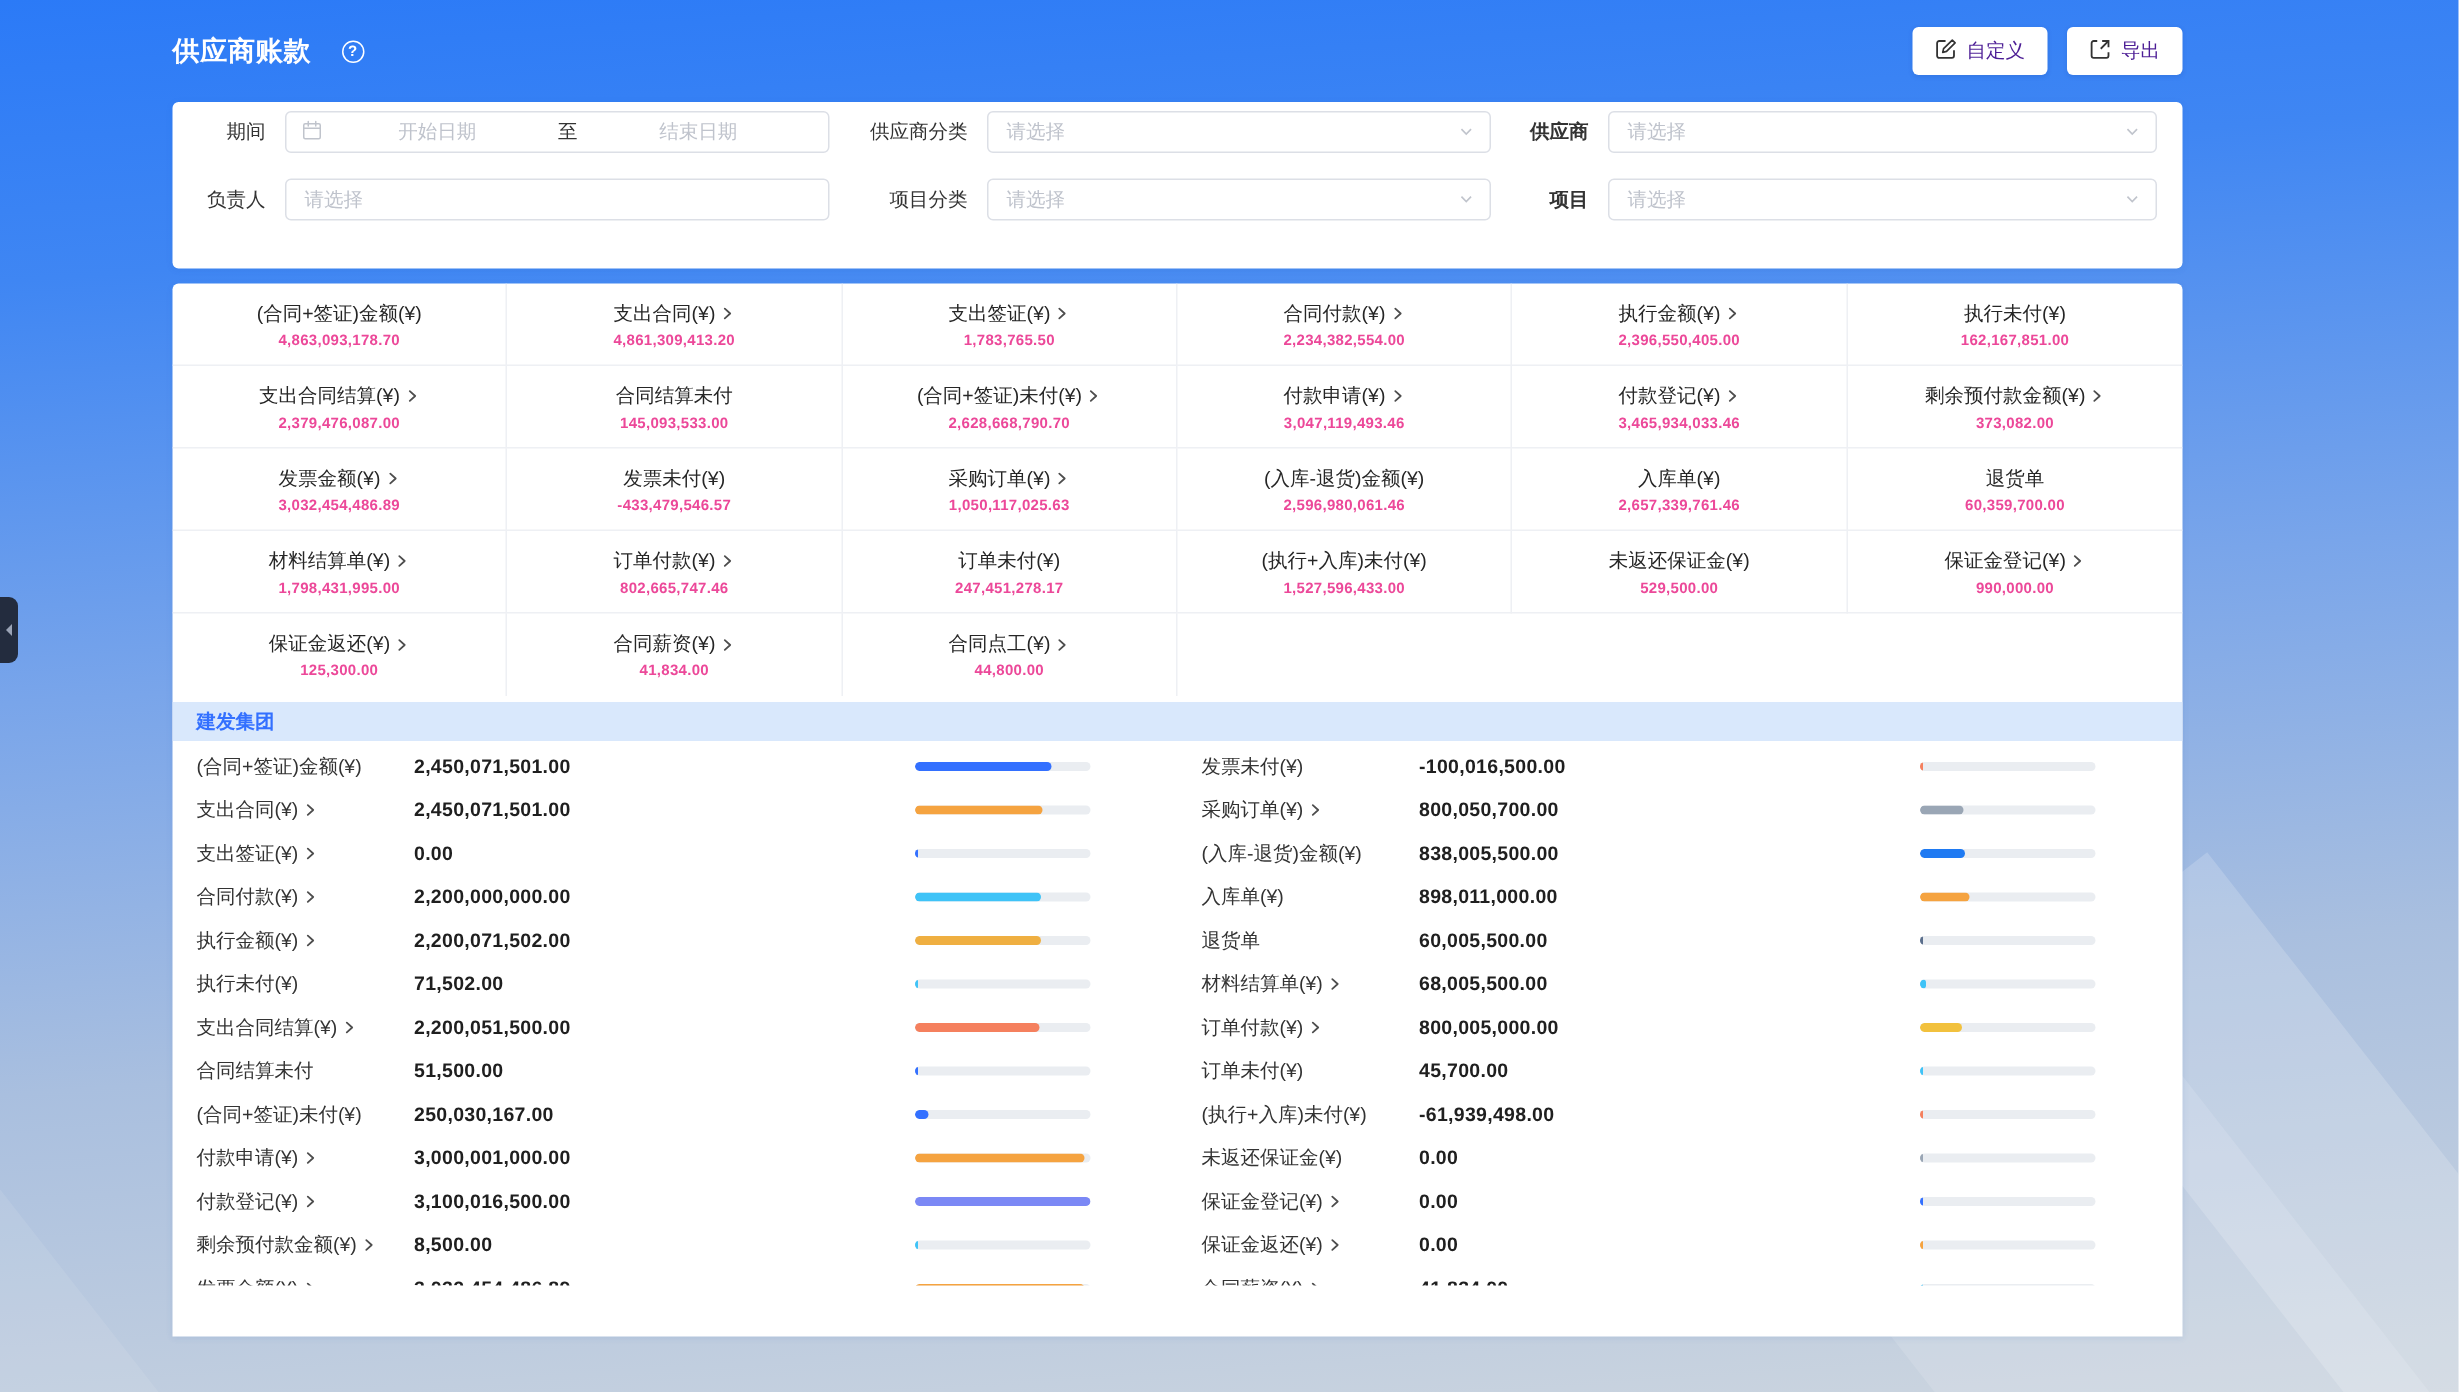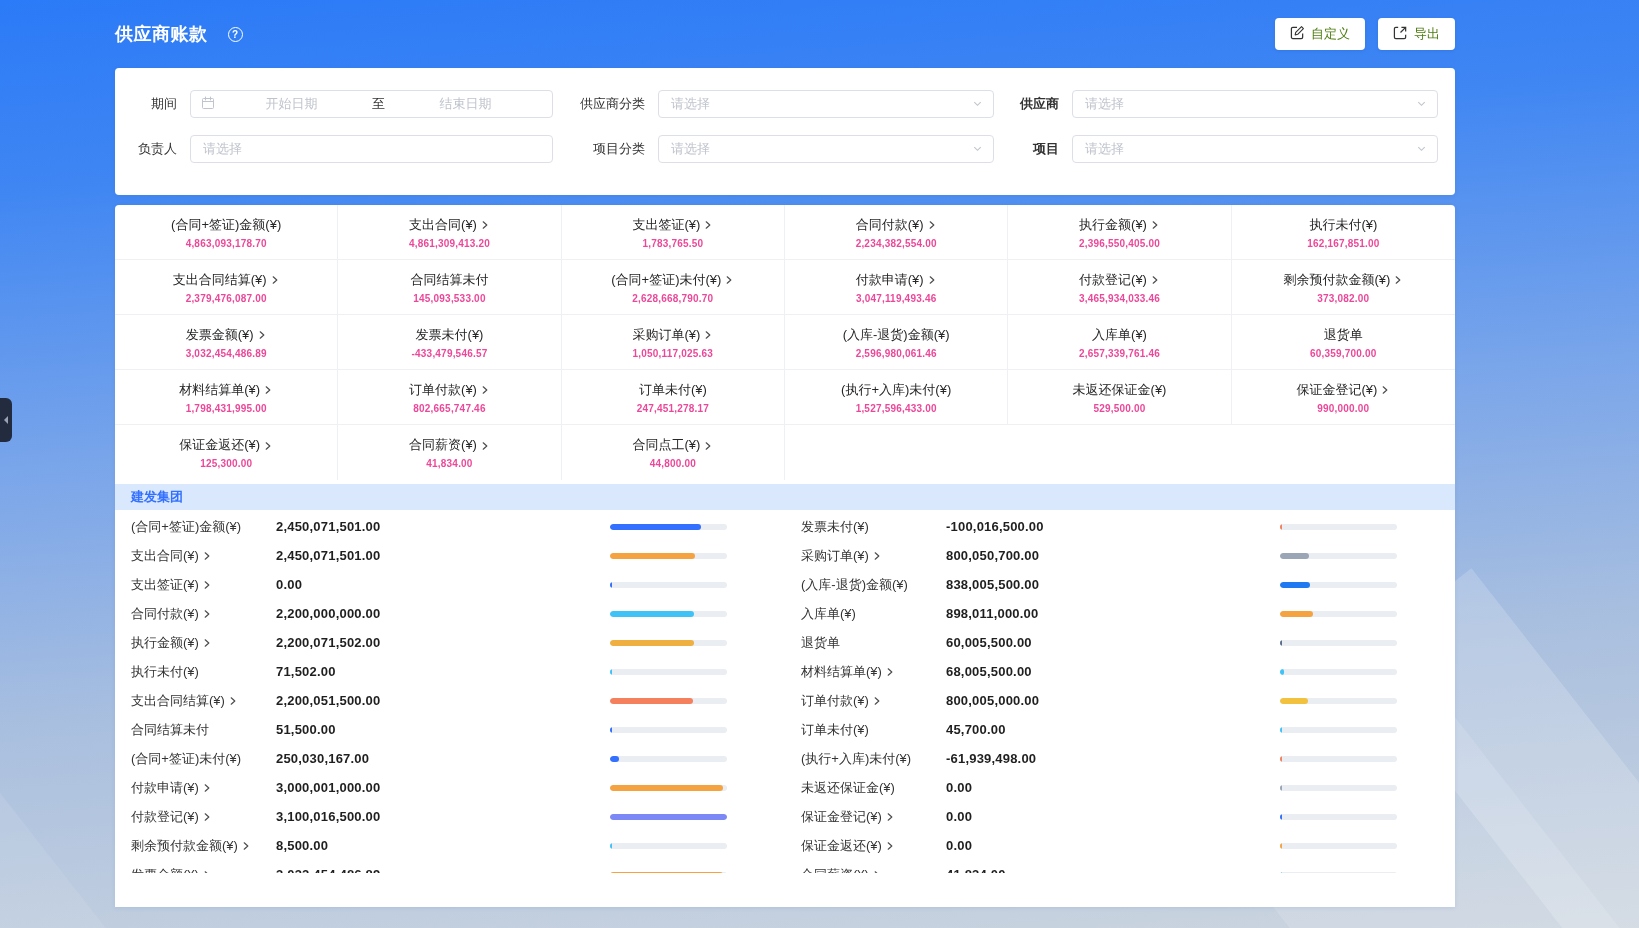--- a/index.html
+++ b/index.html
@@ -17,25 +17,25 @@
   .page { position: relative; margin-left: 115px; width: 1340px; }
 
   
   .topbar { height: 68px; display: flex; align-items: center; justify-content: space-between; }
   .title-wrap { display: flex; align-items: center; gap: 20px; }
   .page-title { color: #fff; font-size: 18px; font-weight: 700; letter-spacing: .5px; }
   .help-circle { width: 15px; height: 15px; border: 1.4px solid #fff; border-radius: 50%;
     color: #fff; font-size: 10px; font-weight: 700; display: flex; align-items: center; justify-content: center; cursor: pointer; }
   .actions { display: flex; gap: 13px; }
   .btn-white { display: flex; align-items: center; gap: 6px; background: #fff; border: none; border-radius: 4px;
-    height: 32px; padding: 0 15px; font-size: 13px; color: #4d7c0f; cursor: pointer; font-family: inherit;
+    height: 32px; padding: 0 15px; font-size: 13px; color: #4c1d95; cursor: pointer; font-family: inherit;
     box-shadow: 0 1px 3px rgba(20,60,150,.15); }
 
   
-  .filter-card { background: #fff; border-radius: 4px; padding: 22px 16px 15px; box-shadow: 0 1px 4px rgba(31,86,181,.10); }
+  .filter-card { background: #fff; border-radius: 4px; padding: 6px 16px 15px; box-shadow: 0 1px 4px rgba(31,86,181,.10); }
   .f-row { display: flex; align-items: center; margin-bottom: 17px; }
   .f-row.last { margin-bottom: 0; margin-top: 0; }
   .f-label { font-size: 13px; color: #333; text-align: right; padding-right: 13px; }
   .w1 { width: 59px; } .w2 { width: 105px; } .w3 { width: 78px; font-weight: bold; }
   .ctrl { height: 28px; border: 1px solid #dcdfe6; border-radius: 4px; display: flex; align-items: center;
     font-size: 13px; color: #bfc3cc; background: #fff; cursor: pointer; }
   .c1 { width: 363px; } .c2 { width: 336px; } .c3 { width: 366px; }
   .date-range { padding: 0 10px; }
   .date-range .ph { flex: 1; text-align: center; }
   .date-range .to { color: #333; padding: 0 4px; }

